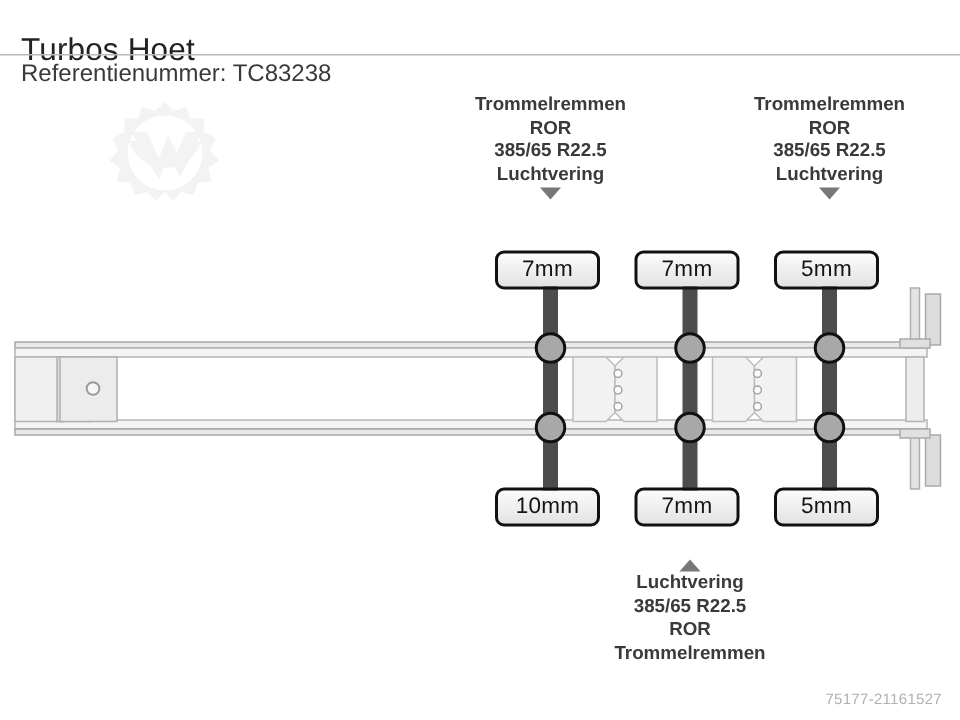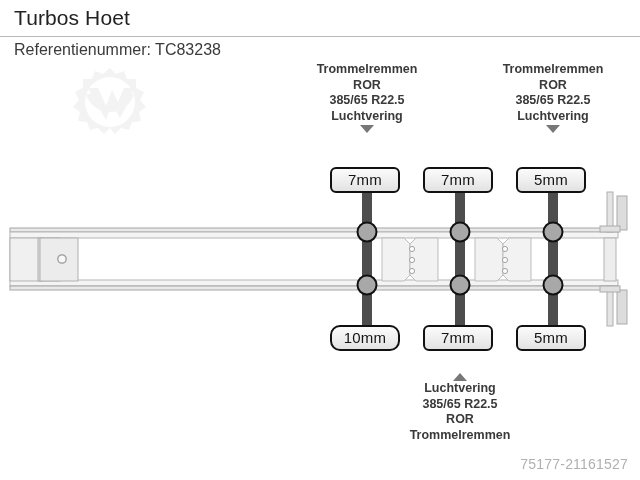--- a/index.html
+++ b/index.html
@@ -12,21 +12,21 @@
     background: #ffffff;
     font-family: "Liberation Sans", sans-serif;
     color: #333333;
     overflow: hidden;
     position: relative;
   }
 
   
   #header {
     position: absolute;
-    left: 0; top: 0;
+    left: 0; top: 16px;
     width: 639px;
     height: 36px;
   }
   #page-title {
     position: absolute;
     left: 14px;
     top: 6px;
     font-size: 21px;
     font-weight: normal;
     color: #222222;
@@ -55,21 +55,21 @@
     top: 62px;
     width: 96px;
     height: 80px;
     opacity: 1;
     pointer-events: none;
   }
   #watermark-id {
     position: absolute;
     right: 12px;
     bottom: 8px;
-    font-size: 14px;
+    font-size: 10px;
     color: #b0b0b0;
     letter-spacing: 0.2px;
   }
 
   
   #diagram {
     position: absolute;
     left: 0; top: 0;
     width: 640px;
     height: 480px;
@@ -202,21 +202,21 @@
     <rect x="548" y="190" width="10" height="145" fill="#4d4d4d"></rect>
     <circle cx="553" cy="232" r="9.5" fill="#a8a8a8" stroke="#111111" stroke-width="2"></circle>
     <circle cx="553" cy="285" r="9.5" fill="#a8a8a8" stroke="#111111" stroke-width="2"></circle>
   </g>
 </svg>
 
 <div class="measure-box measure-top" style="left:330px;">7mm</div>
 <div class="measure-box measure-top" style="left:423px;">7mm</div>
 <div class="measure-box measure-top" style="left:516px;">5mm</div>
 
-<div class="measure-box measure-bottom" style="left:330px;border-radius:10px;">10mm</div>
+<div class="measure-box measure-bottom" style="left:330px;">10mm</div>
 <div class="measure-box measure-bottom" style="left:423px;">7mm</div>
 <div class="measure-box measure-bottom" style="left:516px;">5mm</div>
 
 <div class="axle-note" id="note-top-left">
   <span class="note-line">Trommelremmen</span>
   <span class="note-line">ROR</span>
   <span class="note-line">385/65 R22.5</span>
   <span class="note-line">Luchtvering</span>
   <span class="arrow arrow-down"></span>
 </div>

